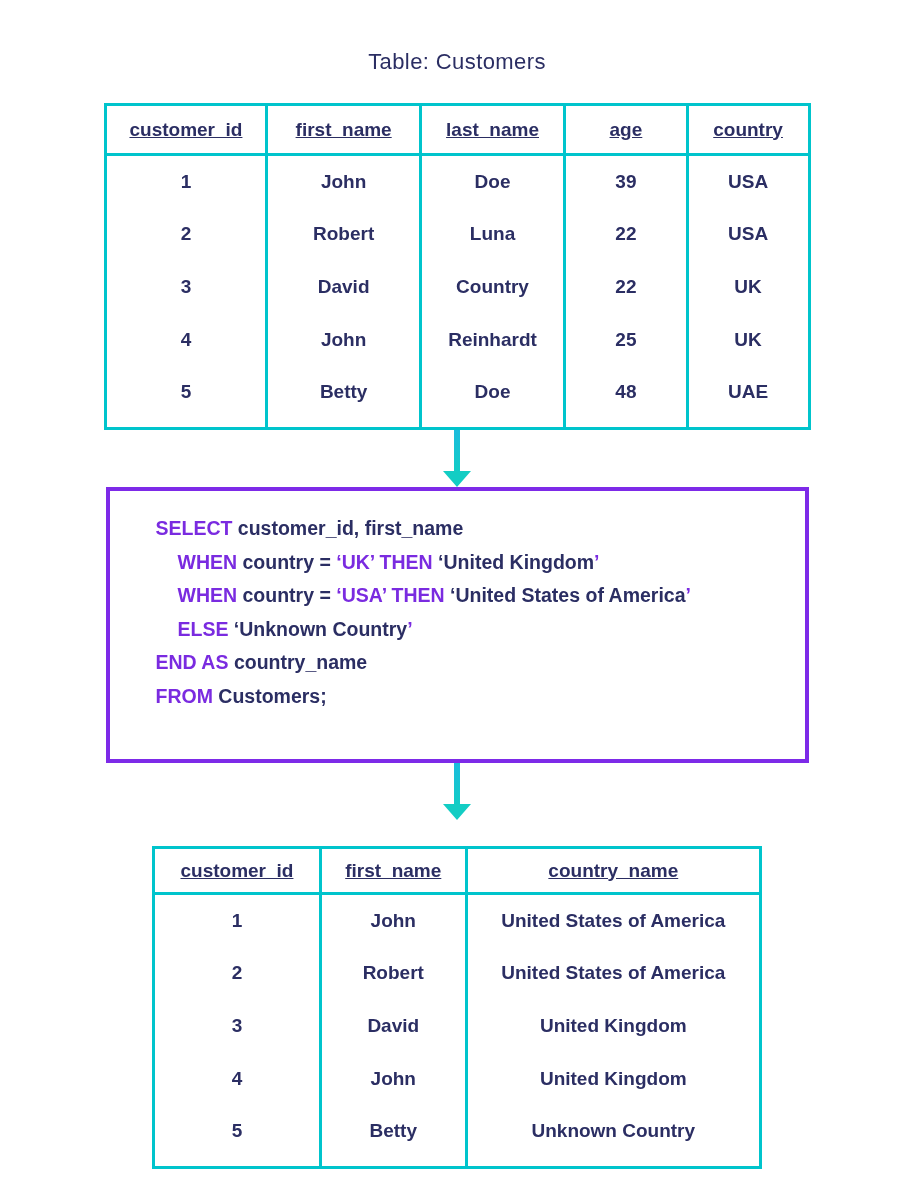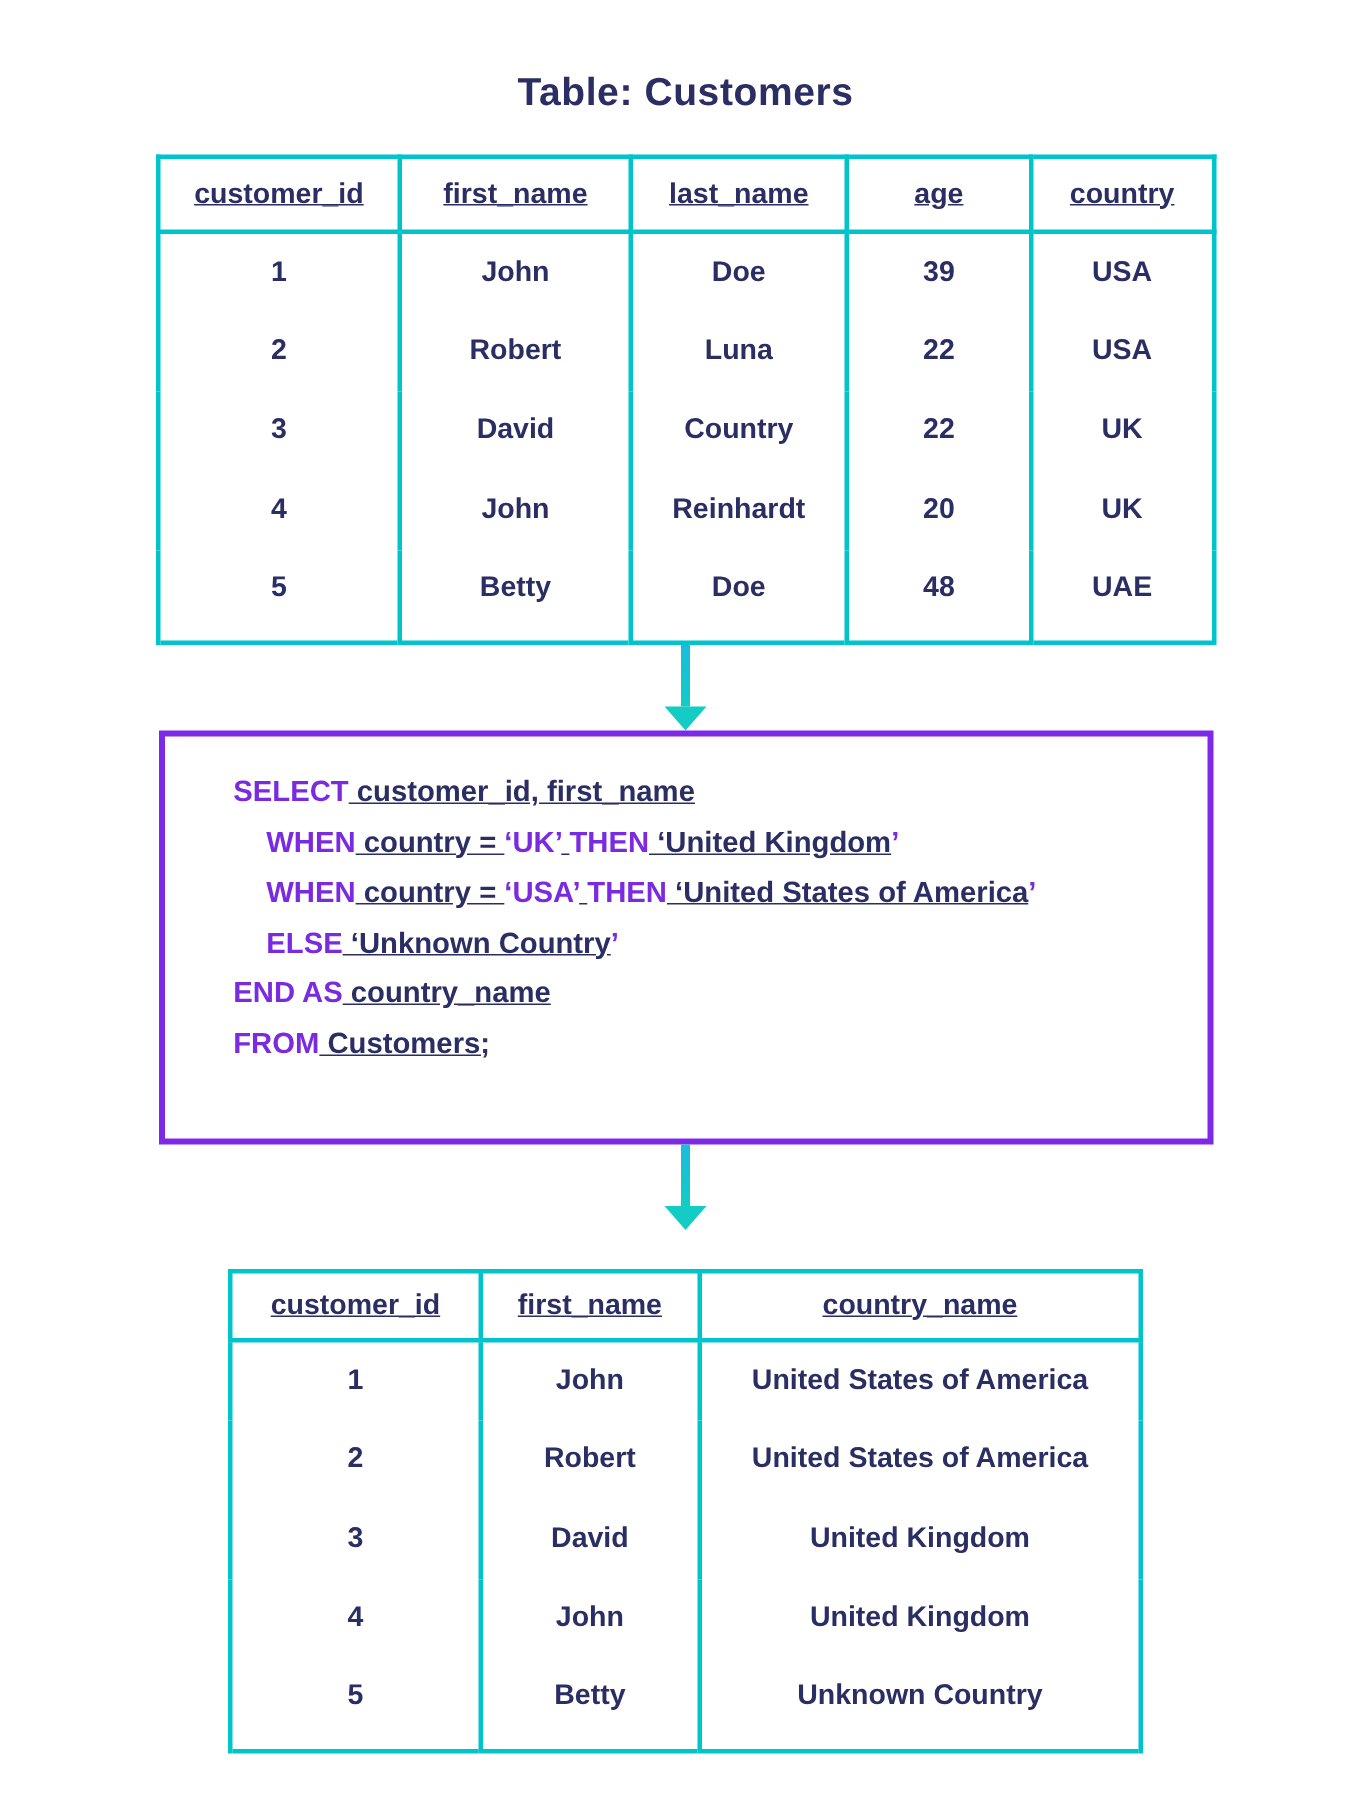--- a/index.html
+++ b/index.html
@@ -16,26 +16,26 @@
     background: #ffffff;
     font-family: "Liberation Sans", sans-serif;
     font-weight: 700;
     color: var(--navy);
     overflow: hidden;
   }
   .canvas { width: 914px; height: 1200px; }
 
   .title {
     margin: 46px 0 0 0;
-    font-size: 26px;
+    font-size: 22px;
     line-height: 31px;
     text-align: center;
     letter-spacing: 0.4px;
     color: var(--navy);
-    font-weight: 700;
+    font-weight: 400;
   }
 
   table.tbl {
     border-collapse: collapse;
     table-layout: fixed;
     margin: 26px auto 0 auto;
     border: 3px solid var(--teal);
   }
   table.tbl-source { width: 707px; }
   table.tbl-result { width: 610px; }
@@ -84,21 +84,21 @@
     padding: 21px 10px 0 46px;
   }
   .sql-line {
     font-size: 19.5px;
     line-height: 33.5px;
     white-space: pre;
     font-weight: 700;
   }
   .sql-line.indent { padding-left: 22px; }
   .seg-kw { color: var(--kw); }
-  .seg-plain { color: var(--navy); text-decoration: underline; }
+  .seg-plain { color: var(--navy); }
 </style>
 </head>
 <body>
 
 <div class="canvas">
 
   <h1 class="title">Table: Customers</h1>
 
   <table class="tbl tbl-source">
     <colgroup>
@@ -136,21 +136,21 @@
           <td>3</td>
           <td>David</td>
           <td>Country</td>
           <td>22</td>
           <td>UK</td>
         </tr>
         <tr>
           <td>4</td>
           <td>John</td>
           <td>Reinhardt</td>
-          <td>20</td>
+          <td>25</td>
           <td>UK</td>
         </tr>
         <tr>
           <td>5</td>
           <td>Betty</td>
           <td>Doe</td>
           <td>48</td>
           <td>UAE</td>
         </tr>
       </tbody>

